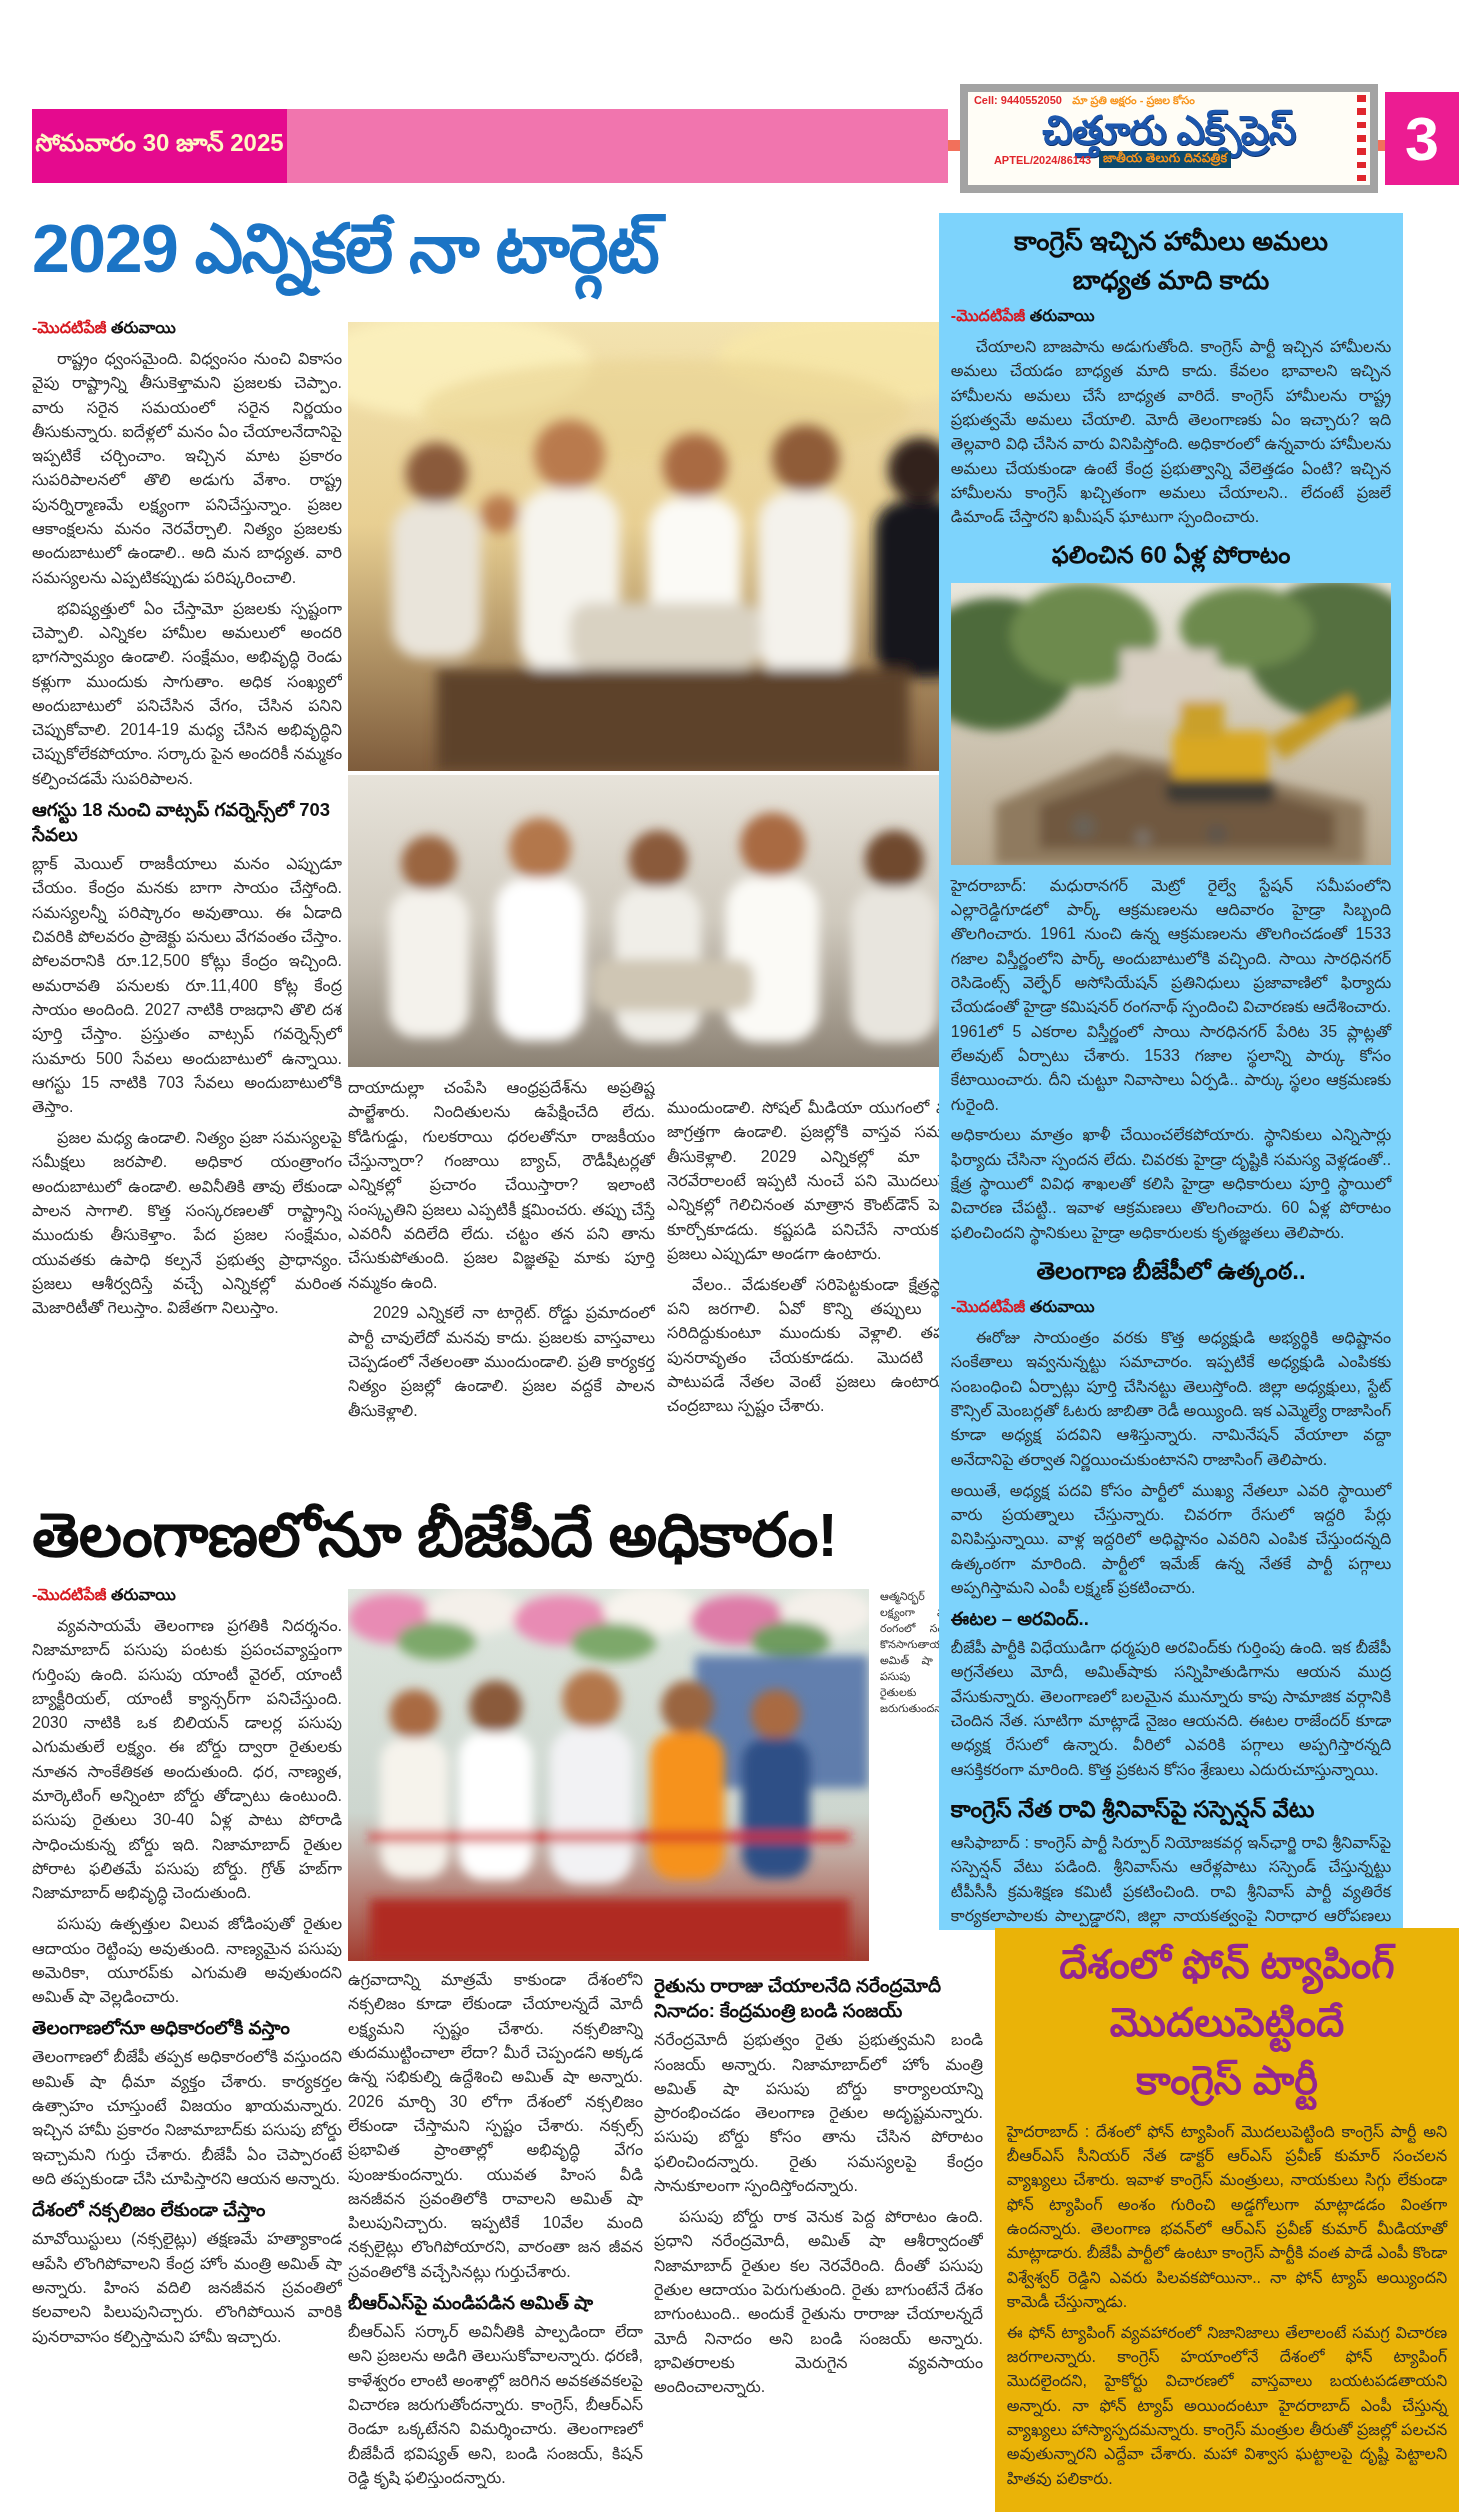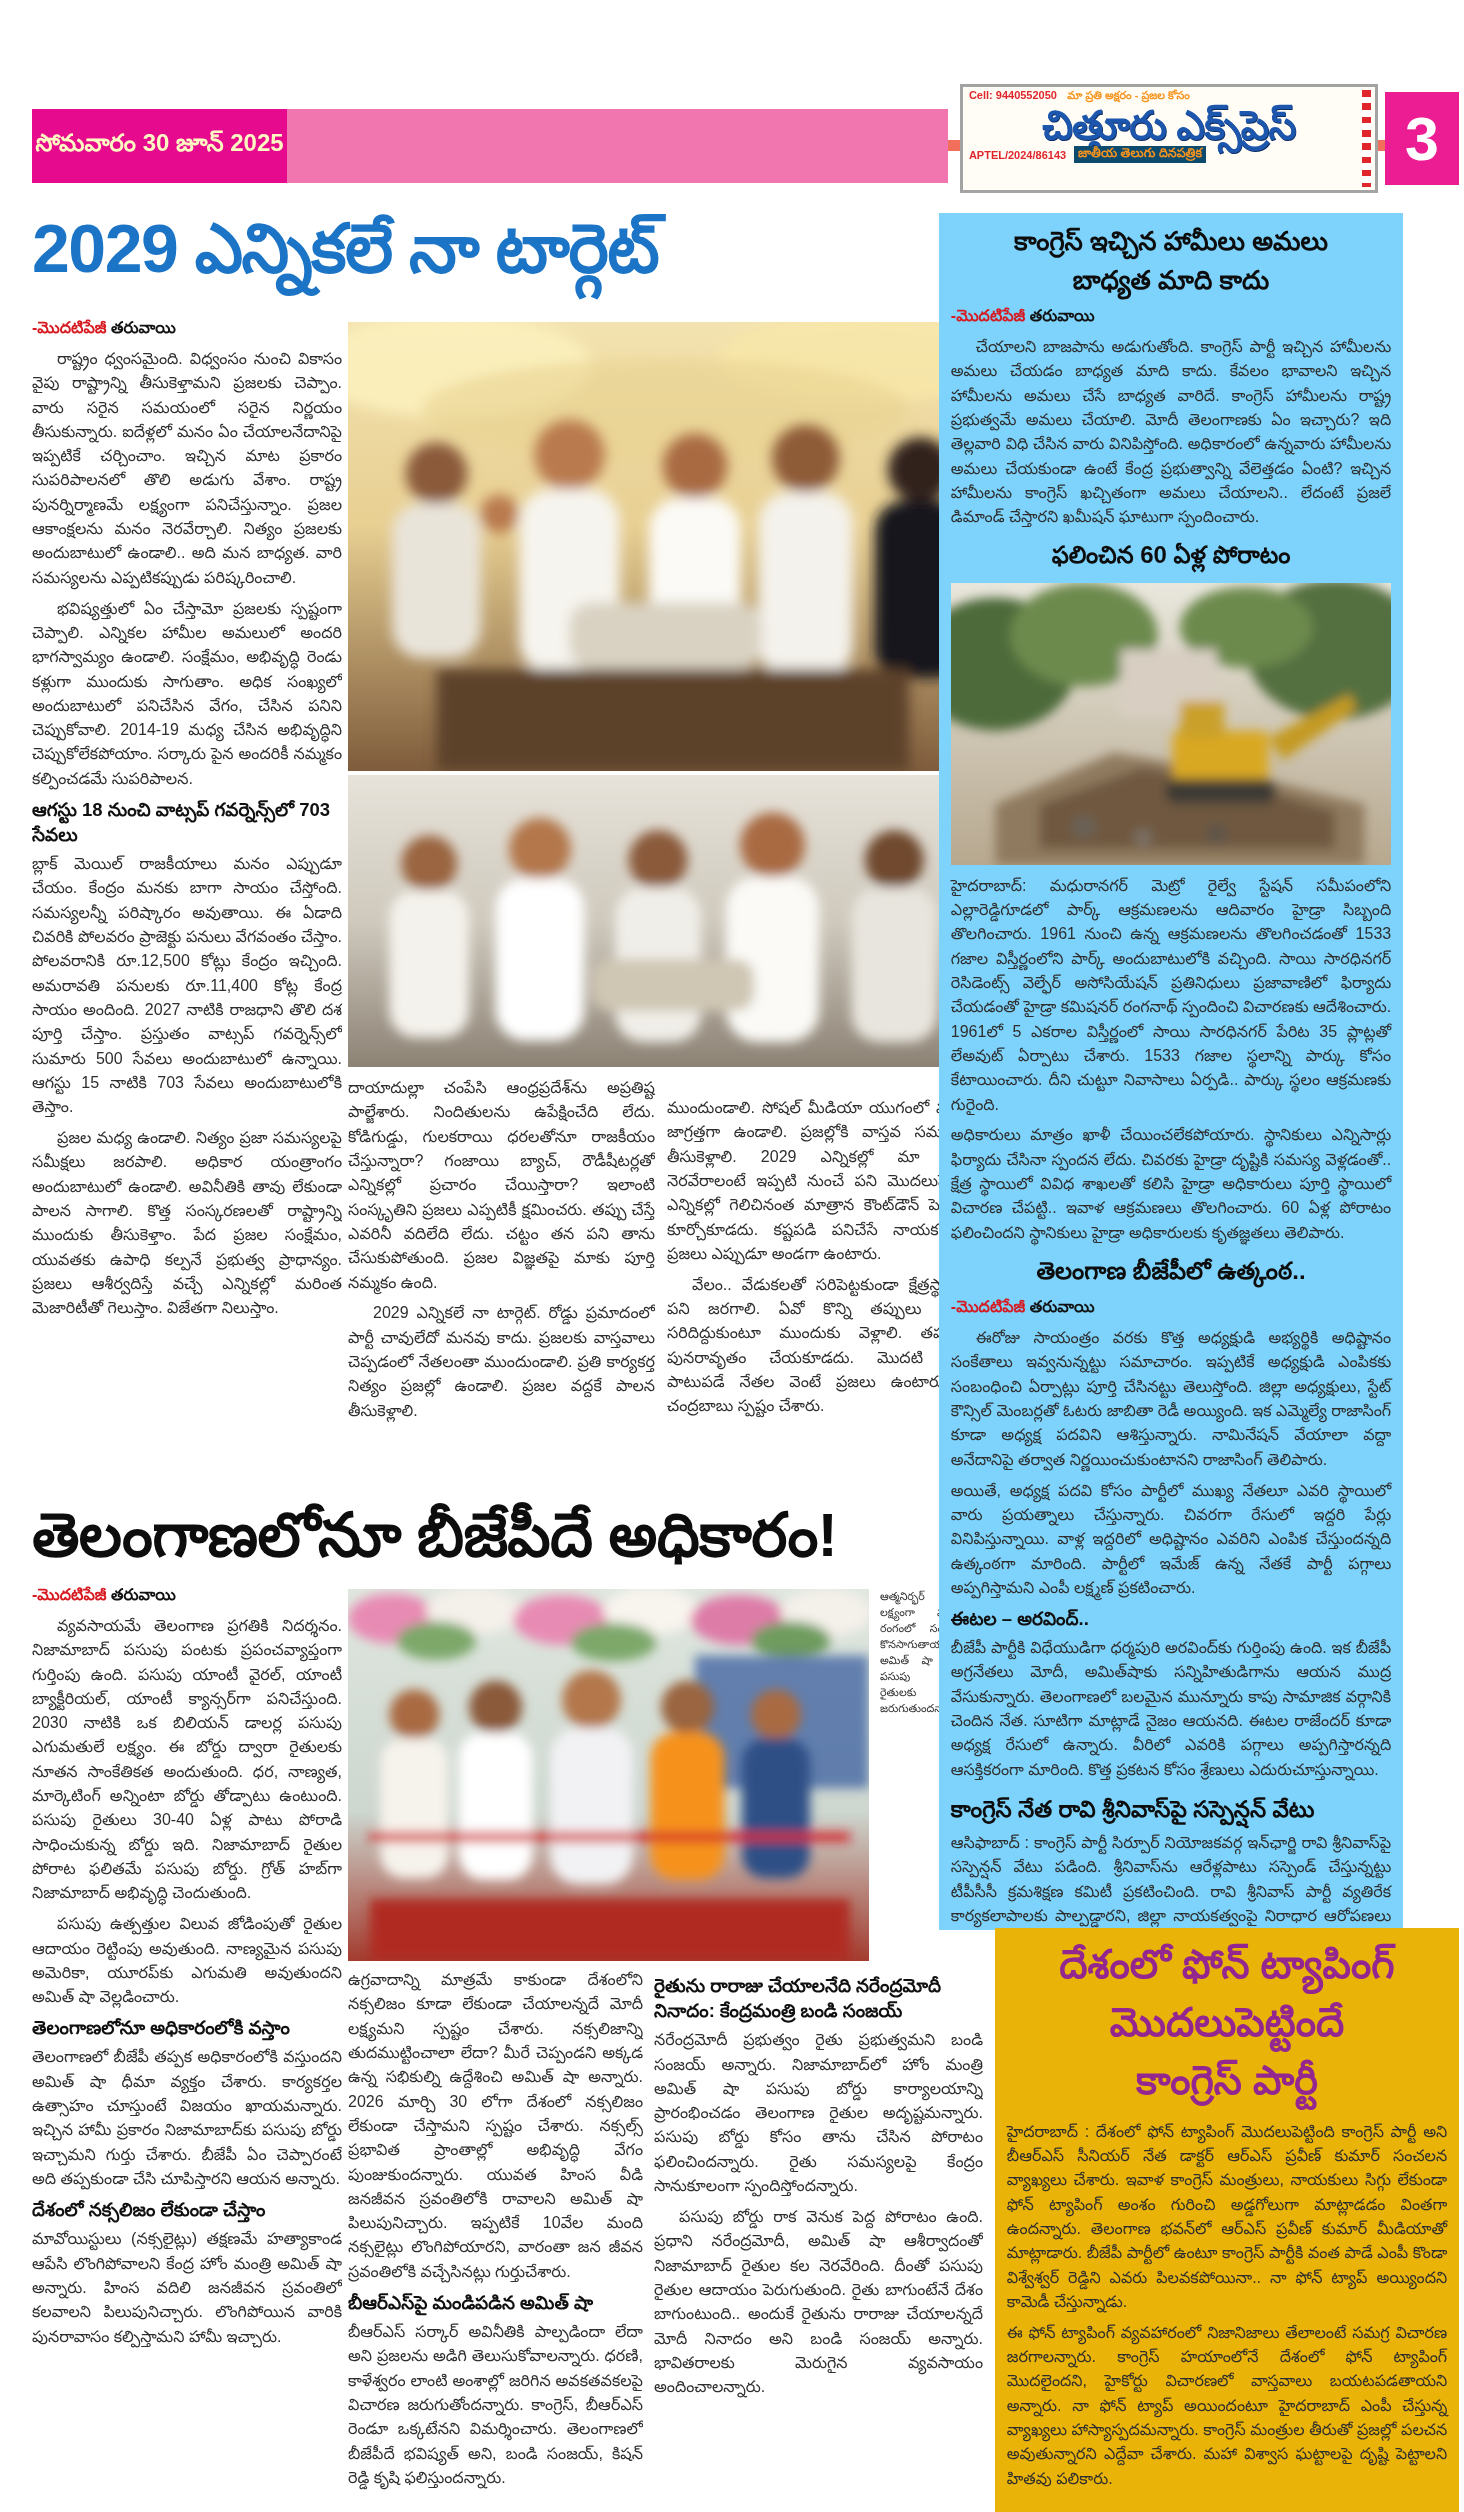--- a/index.html
+++ b/index.html
@@ -8,28 +8,28 @@
     font-family:"Liberation Sans","DejaVu Sans",sans-serif;overflow:hidden;
   }
   .abs{position:absolute;}
   
   .date-dark{left:32px;top:109px;width:255px;height:74px;background:#E50A8E;
     display:flex;align-items:center;justify-content:center;}
   .date-dark span{color:#fef9c3;font-weight:700;font-size:24px;}
   .date-light{left:287px;top:109px;width:661px;height:74px;background:#F175AE;}
   .salmon-line{left:932px;top:140px;width:526px;height:11px;background:#F2705B;}
   .masthead{left:960px;top:84px;width:418px;height:109px;background:#fffdf6;
-    border:3px solid #a3a3a3;box-sizing:border-box;z-index:3;overflow:hidden;}
+    border:8px solid #a3a3a3;box-sizing:border-box;z-index:3;overflow:hidden;}
   .mast-row1{display:flex;gap:10.3px;padding:2.2px 5.9px 0 5.9px;align-items:baseline;}
   .mast-phone{color:#e0262c;font-weight:700;font-size:11px;}
   .mast-slogan{color:#f7941d;font-weight:700;font-size:11px;}
   .mast-title{color:#1d57ad;font-weight:800;font-size:40px;line-height:1.0;
     text-align:center;margin-top:0.7px;letter-spacing:-0.7px;
     text-shadow:0.7px 0.7px 0 #0d2c63;}
-  .mast-row3{display:flex;align-items:center;gap:7.4px;padding:1.5px 5.9px;}
+  .mast-row3{display:flex;align-items:center;gap:7.4px;padding:1.5px 5.9px;margin-left:20px;}
   .mast-reg{color:#e0262c;font-weight:700;font-size:11px;}
   .mast-tag{color:#f7941d;font-weight:700;font-size:12.6px;background:#0c4a6e;
     padding:0 4.4px;}
   .mast-stripe{position:absolute;top:3px;right:3.7px;bottom:3px;width:9.6px;
     background:repeating-linear-gradient(180deg,#e0262c 0 6.6px,#fff 6.6px 13.3px);}
   .page-num{left:1385px;top:92px;width:74px;height:93px;background:#EC1C92;
     display:flex;align-items:center;justify-content:center;z-index:3;}
   .page-num span{color:#fff;font-weight:800;font-size:61px;}
   
   .headline1{left:32px;top:213px;width:954px;color:#1B74C5;font-weight:800;

